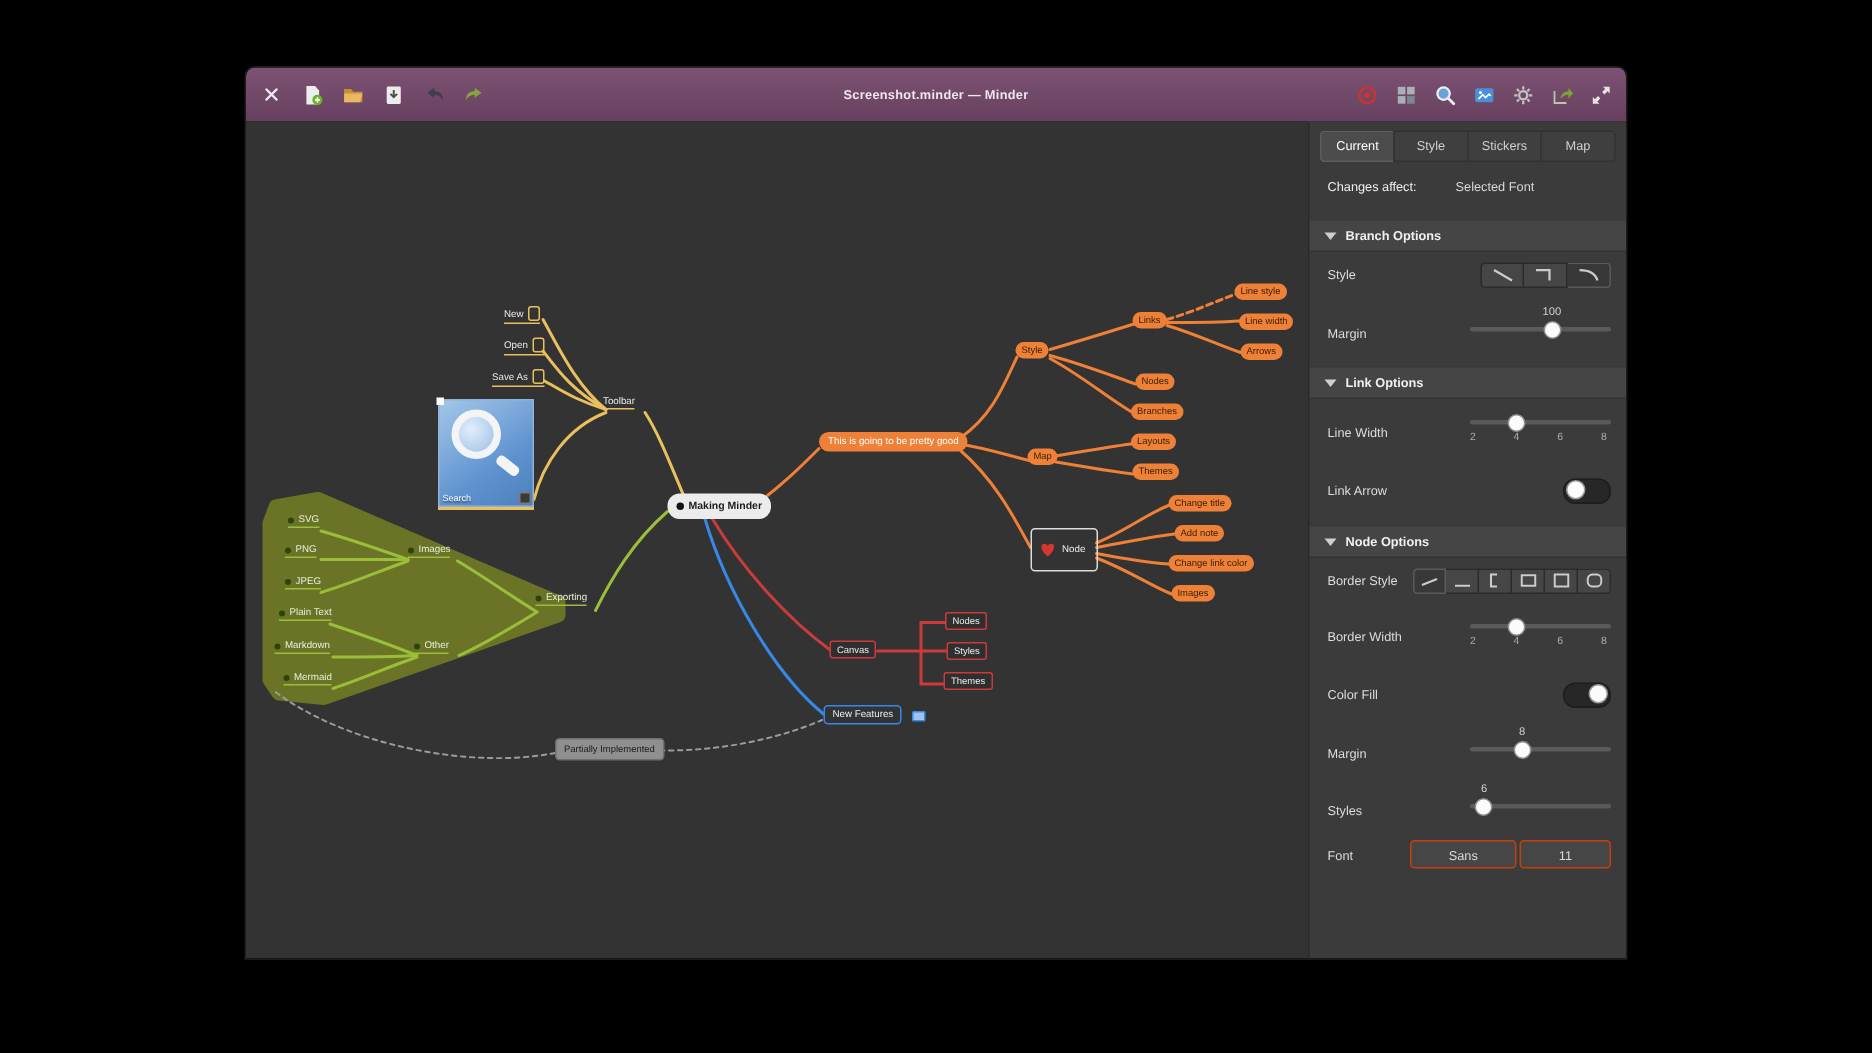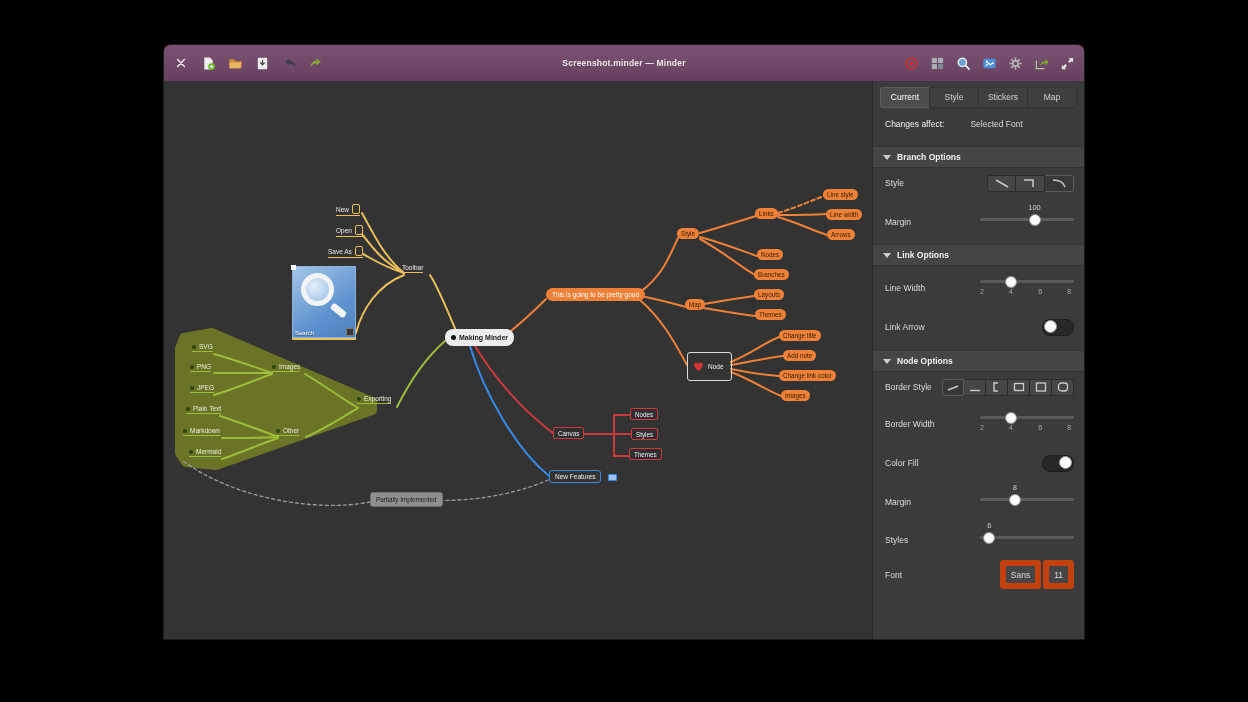--- a/index.html
+++ b/index.html
@@ -71,21 +71,21 @@
   .sl-knob{position:absolute;top:2.5px;left:var(--p);margin-left:-6px;width:12px;height:12px;border-radius:50%;background:#fbfbfb;border:1px solid #8e8e8e;box-sizing:border-box;}
   .slider.tall .sl-knob{top:9.5px;}
   .slider.ticksb .sl-knob{top:-0.5px;}
   .sl-val{position:absolute;top:-1px;left:var(--p);transform:translateX(-50%);font-size:7.5px;color:#cfcfcf;}
   .sl-ticks span{position:absolute;top:12px;font-size:7px;color:#ababab;transform:translateX(-50%);}
   .toggle{width:30px;height:15px;border-radius:8px;background:#272727;border:1px solid #1d1d1d;position:relative;flex:0 0 30px;}
   .toggle .knob{position:absolute;top:0.5px;width:13px;height:13px;border-radius:50%;background:#fbfbfb;border:1px solid #9a9a9a;box-sizing:border-box;}
   .toggle.off .knob{left:1px;}
   .toggle.on .knob{right:1px;}
   .fontbtns{display:flex;gap:2px;}
-  .fbtn{background:#464646;border:6px solid #c2410c;border-radius:3px;height:17px;padding:0 5px;display:flex;align-items:center;color:#dadada;}
+  .fbtn{background:#464646;border:1px solid #c2410c;border-radius:3px;height:17px;padding:0 25px;display:flex;align-items:center;color:#dadada;}
 </style>
 </head>
 <body>
 
 <div class="window">
 
   <div class="titlebar">
     <div class="tb-left">
       <div class="tbi close">
         <svg viewBox="0 0 14 14">

